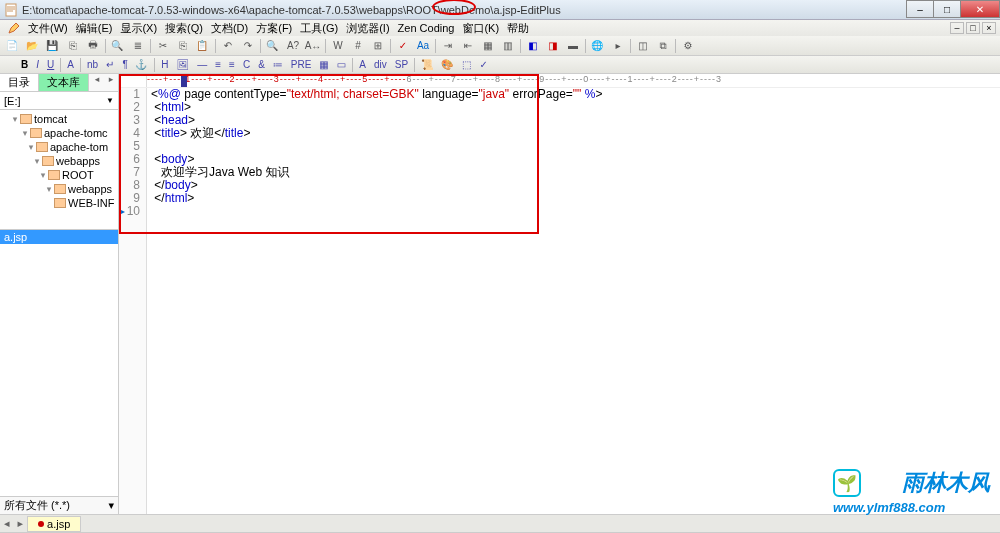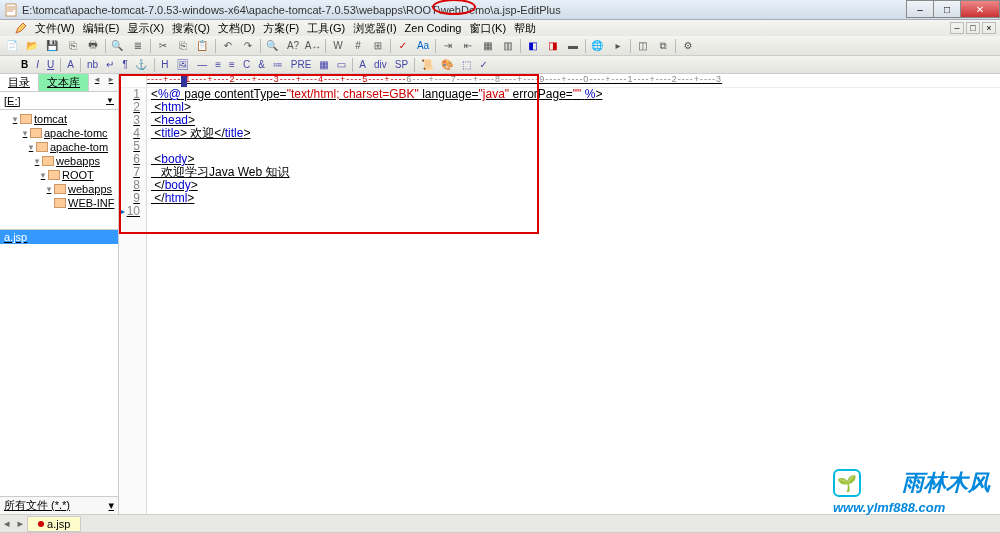--- a/index.html
+++ b/index.html
@@ -7,37 +7,37 @@
     
     .title-bar { height: 20px; background: linear-gradient(#e8f0f8, #d0dce8); border-bottom: 1px solid #aab; display: flex; align-items: center; padding: 0 4px; position: relative; }
     .title-bar .doc-icon { width: 14px; height: 14px; margin-right: 4px; }
     .title-bar .path { color: #333; font-size: 11px; }
     .title-bar .app-name { color: #333; font-size: 11px; }
     .title-circle { position: absolute; left: 432px; top: -1px; width: 44px; height: 16px; border: 2px solid #d00; border-radius: 50%; pointer-events: none; }
     .win-btns { position: absolute; right: 0; top: 0; display: flex; }
     .win-btn { width: 28px; height: 18px; display: flex; align-items: center; justify-content: center; font-size: 10px; border: 1px solid #888; background: linear-gradient(#f0f4f8, #d8e0e8); margin-left: -1px; }
     .win-btn.close { background: linear-gradient(#e88, #c33); color: #fff; width: 40px; }
     
-    .menu-bar { height: 16px; background: linear-gradient(#f4f4f0, #e8e8e4); display: flex; align-items: center; padding-left: 15px; font-size: 11px; position: relative; }
+    .menu-bar { height: 16px; background: linear-gradient(#f4f4f0, #e8e8e4); display: flex; align-items: center; padding-left: 8px; font-size: 11px; position: relative; }
     .menu-bar .l-icon { width: 12px; height: 12px; margin-right: 4px; }
     .menu-item { padding: 0 4px; cursor: default; }
     .menu-min { position: absolute; right: 4px; display: flex; gap: 2px; }
     .menu-min span { width: 14px; height: 12px; display: inline-flex; align-items: center; justify-content: center; font-size: 9px; border: 1px solid #bbb; }
     
     .toolbar { height: 20px; background: linear-gradient(#f4f4f0, #e4e4de); display: flex; align-items: center; padding-left: 4px; gap: 2px; border-bottom: 1px solid #ccc; }
     .tb-btn { width: 18px; height: 16px; display: inline-flex; align-items: center; justify-content: center; font-size: 10px; color: #555; }
     .tb-sep { width: 1px; height: 14px; background: #bbb; margin: 0 1px; }
     
     .toolbar2 { height: 18px; background: linear-gradient(#f4f4f0, #e4e4de); display: flex; align-items: center; padding-left: 18px; gap: 2px; border-bottom: 1px solid #ccc; font-size: 10px; }
     .fmt-btn { padding: 0 3px; height: 14px; display: inline-flex; align-items: center; color: #44a; }
     .fmt-btn.b { font-weight: bold; color: #000; }
     .fmt-btn.i { font-style: italic; }
     .fmt-btn.u { text-decoration: underline; }
     
-    .main { display: flex; height: 440px; text-decoration: underline; }
+    .main { display: flex; height: 440px; }
     
     .sidebar { width: 119px; border-right: 1px solid #ccc; display: flex; flex-direction: column; background: #f8f8f8; }
     .side-tabs { height: 18px; display: flex; border-bottom: 1px solid #ccc; font-size: 11px; }
     .side-tab { padding: 1px 8px; background: #86efac; border-right: 1px solid #ccc; }
     .side-tab.active { background: #fff; }
     .side-ctrl { margin-left: auto; display: flex; }
     .side-ctrl span { width: 14px; text-align: center; font-size: 9px; color: #666; }
     .drive-select { height: 18px; padding: 1px 4px; border-bottom: 1px solid #ccc; display: flex; align-items: center; justify-content: space-between; background: #fff; }
     .drive-select span:last-child { font-size: 8px; }
     .tree { flex: 0 0 120px; overflow: hidden; padding: 2px 0; font-size: 11px; background: #fff; border-bottom: 1px solid #ccc; }

